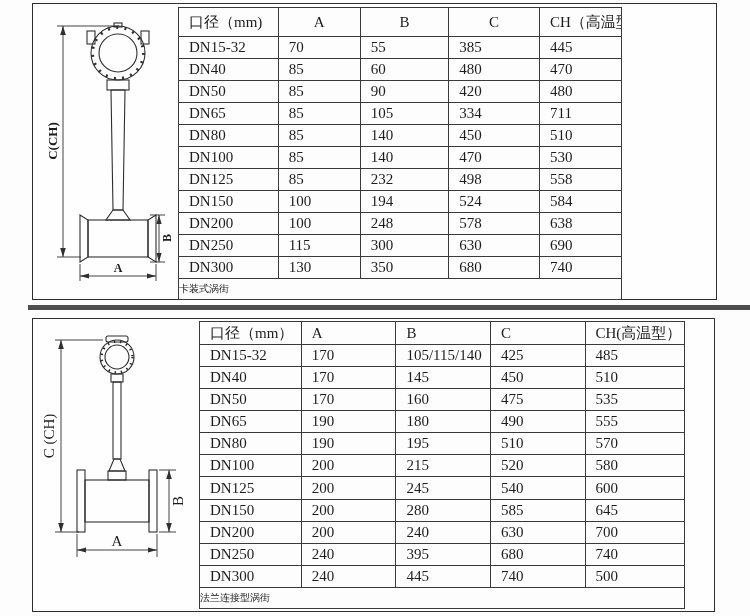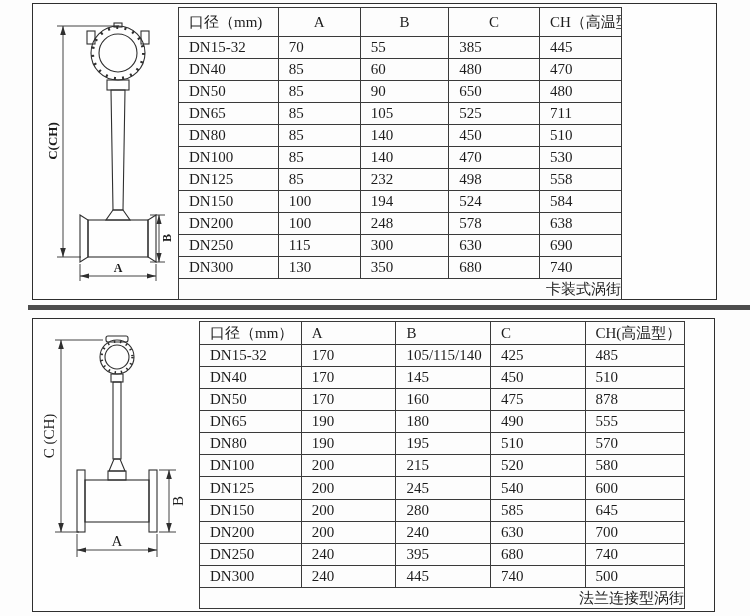--- a/index.html
+++ b/index.html
@@ -20,21 +20,21 @@
   table{position:absolute;border-collapse:collapse;table-layout:fixed;background:#fdfdfd;box-sizing:border-box;}
   .panel-top table{left:145px;top:3px;width:444px;height:291px;}
   .panel-bottom table{left:166px;top:2px;width:486px;height:288px;padding-left:37px;}
   th,td{border:1px solid #3a3a3a;font-size:15px;font-weight:normal;padding:0 4px 0 10px;
         text-align:left;white-space:nowrap;overflow:hidden;}
   th{font-size:15px;}
   th.c{text-align:center;padding:0;}
   thead tr{height:29px;}
   tbody tr{height:22px;}
   tfoot tr{height:21px;}
-  tfoot td{text-align:right;padding:0;font-size:15px;}
+  tfoot td{text-align:left;padding:0;font-size:10px;}
   .panel-bottom thead tr{height:23px;}
   .panel-bottom tbody tr{height:21px;}
 </style>
 </head>
 <body>
 
 <div class="canvas">
 
   <section class="panel panel-top">
     <div class="diagram">
@@ -106,28 +106,28 @@
             <td>DN40</td>
             <td>85</td>
             <td>60</td>
             <td>480</td>
             <td>470</td>
           </tr>
           <tr>
             <td>DN50</td>
             <td>85</td>
             <td>90</td>
-            <td>650</td>
+            <td>420</td>
             <td>480</td>
           </tr>
           <tr>
             <td>DN65</td>
             <td>85</td>
             <td>105</td>
-            <td>525</td>
+            <td>334</td>
             <td>711</td>
           </tr>
           <tr>
             <td>DN80</td>
             <td>85</td>
             <td>140</td>
             <td>450</td>
             <td>510</td>
           </tr>
           <tr>
@@ -253,21 +253,21 @@
             <td>170</td>
             <td>145</td>
             <td>450</td>
             <td>510</td>
           </tr>
           <tr>
             <td>DN50</td>
             <td>170</td>
             <td>160</td>
             <td>475</td>
-            <td>878</td>
+            <td>535</td>
           </tr>
           <tr>
             <td>DN65</td>
             <td>190</td>
             <td>180</td>
             <td>490</td>
             <td>555</td>
           </tr>
           <tr>
             <td>DN80</td>

